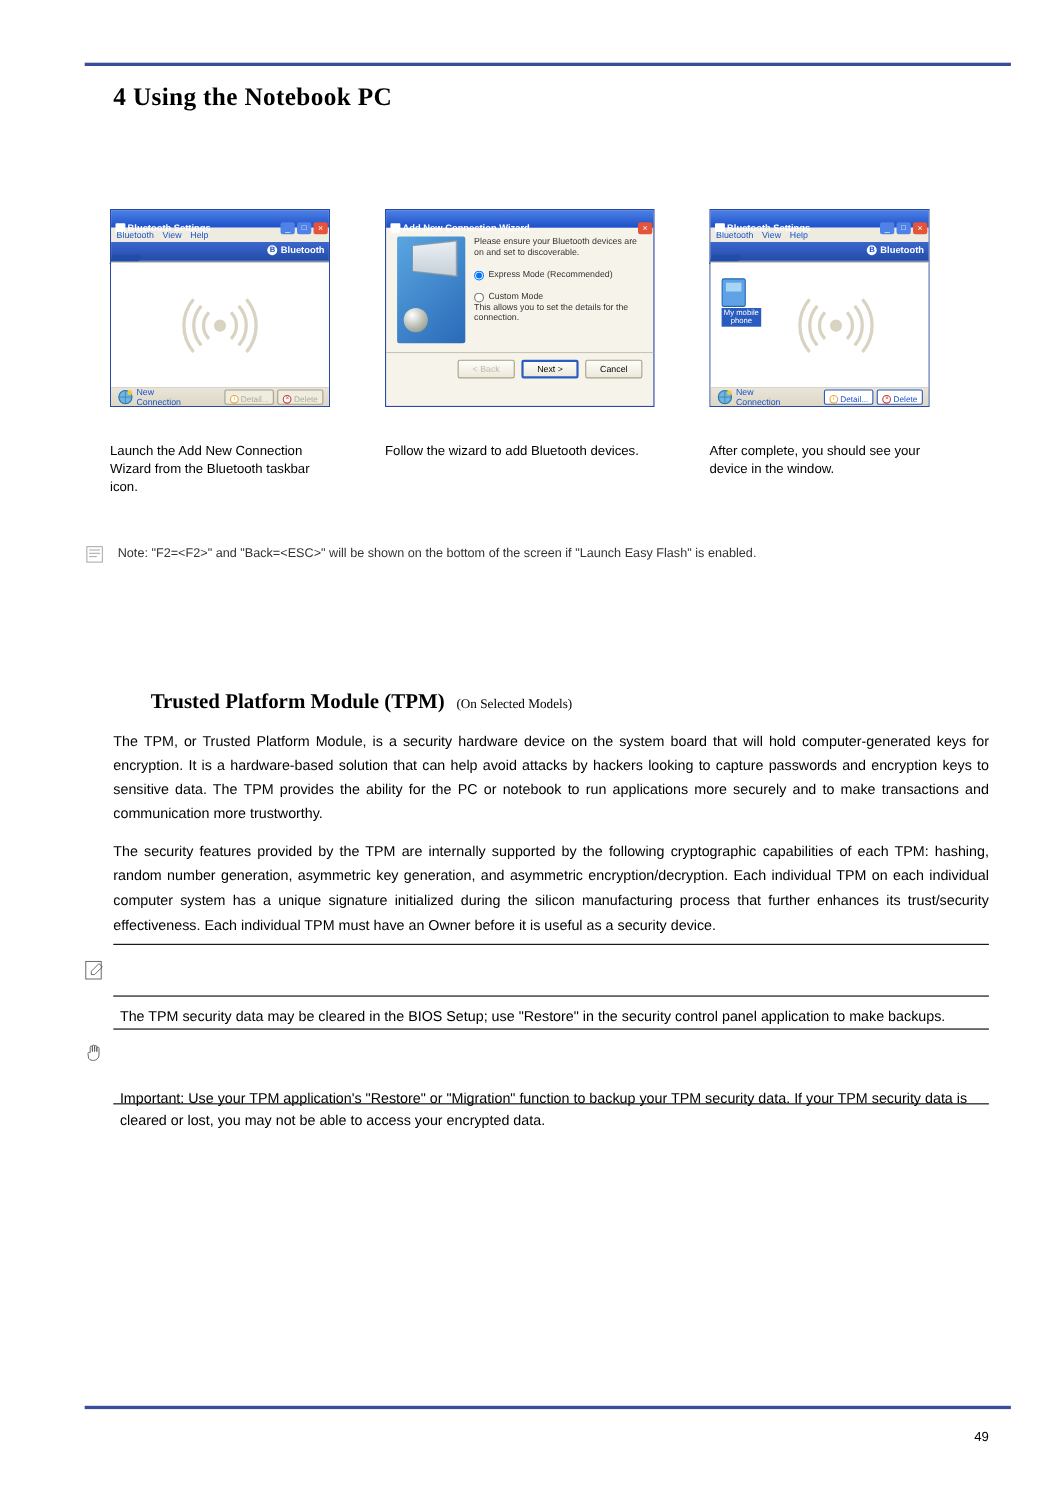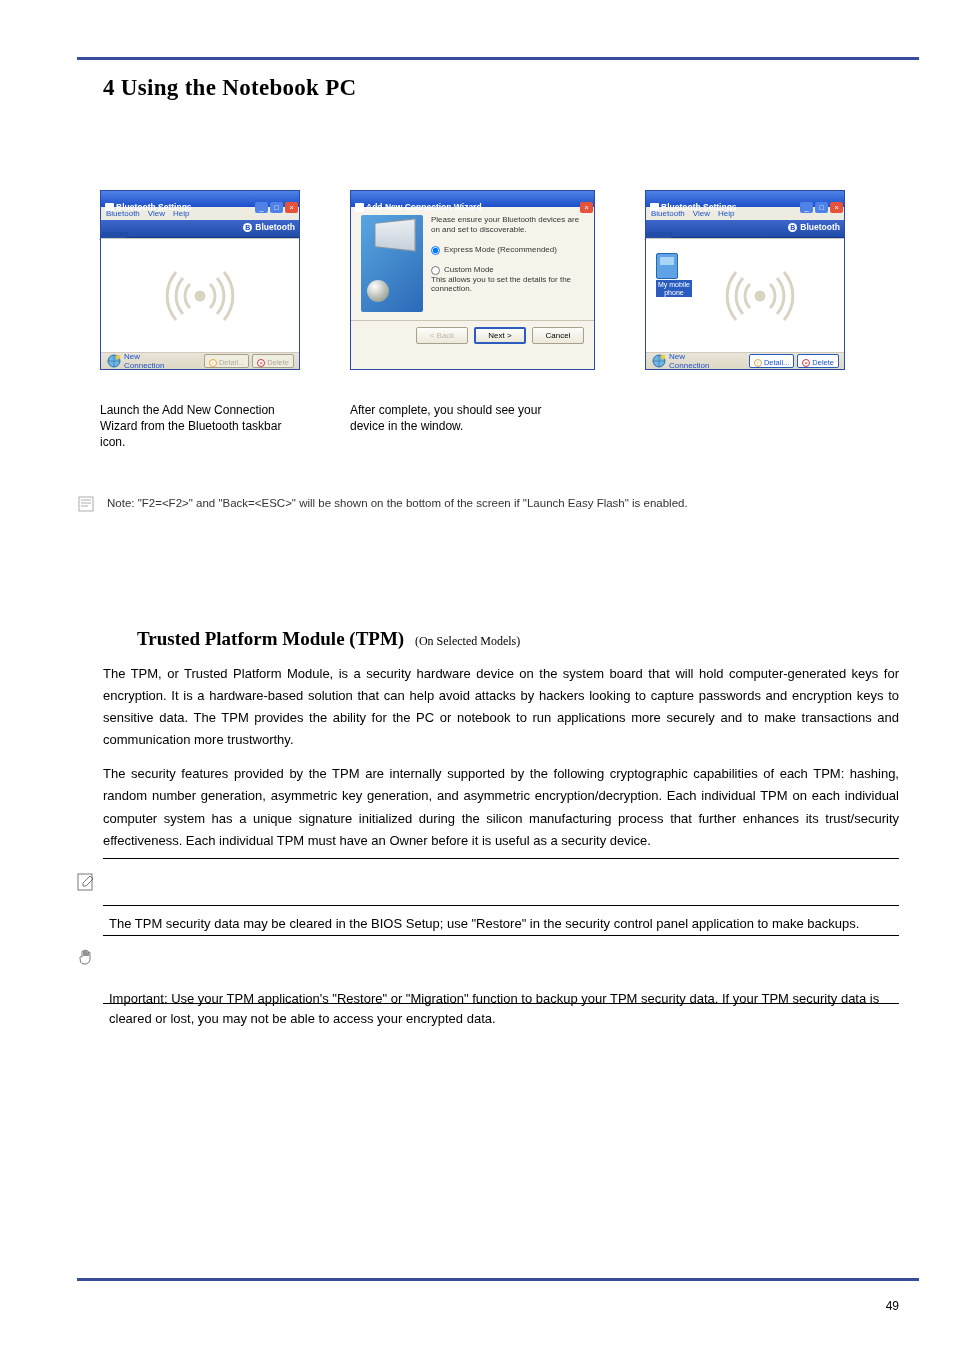--- a/index.html
+++ b/index.html
@@ -240,20 +240,21 @@
               <span>Delete</span>
             </span>
         </div>
       </div>
     </div>
 
   </div>
 
   <div class="caps">
     <div class="cap">Launch the Add New Connection Wizard from the Bluetooth taskbar icon.</div>
+    <div class="cap" style="width:245px">Follow the wizard to add Bluetooth devices.</div>
     <div class="cap">After complete, you should see your device in the window.</div>
   </div>
 
   <div class="note-row note1">
     <svg class="note-icon" viewBox="0 0 18 18">
         <rect x="2" y="2" width="14" height="14" fill="none" stroke="#999" stroke-width="0.8"></rect>
         <path d="M4 5h10M4 8h10M4 11h7" stroke="#999" stroke-width="0.8"></path>
       </svg>
     <div class="note-body">Note: "F2=&lt;F2&gt;" and "Back=&lt;ESC&gt;" will be shown on the bottom of the screen if "Launch Easy Flash" is enabled.</div>
   </div>

